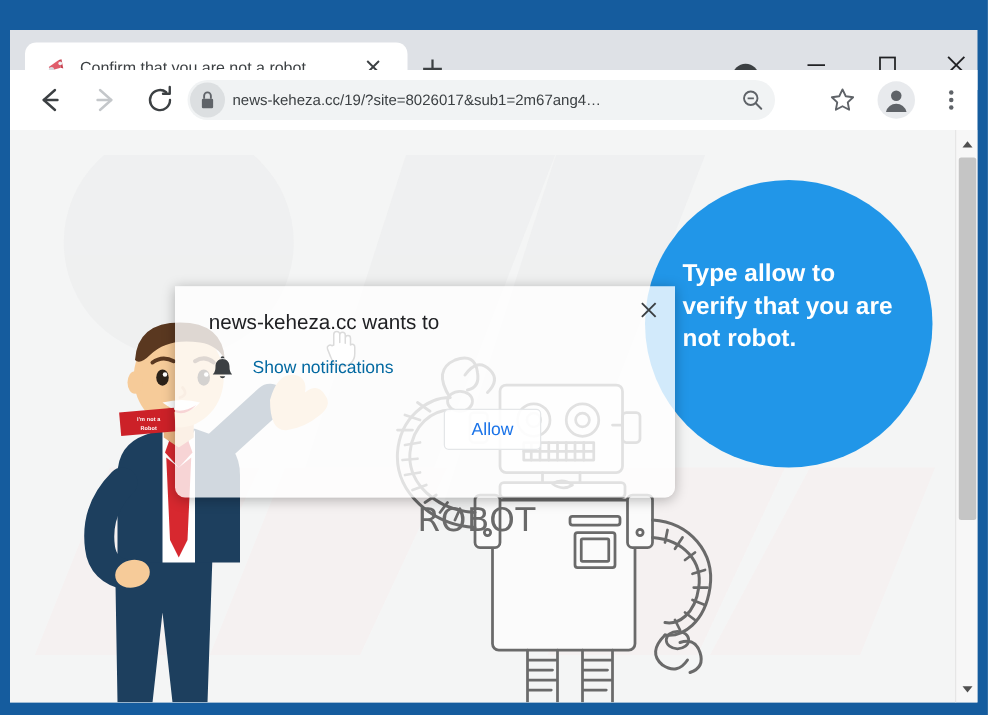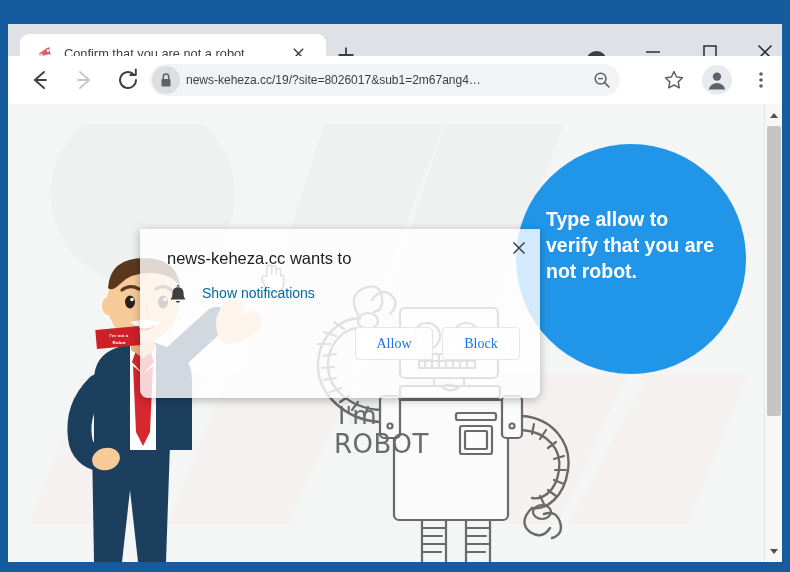--- a/index.html
+++ b/index.html
@@ -312,21 +312,21 @@
 
   .perm-btn {
     position: absolute;
     top: 98px;
     height: 33px;
     background: rgba(255,255,255,0.9);
     border: 1px solid #e4e6e8;
     border-radius: 4px;
     color: #1a73e8;
     font-size: 14px;
-    font-family: Liberation Serif, serif;
+    font-family: Liberation Sans, sans-serif;
     cursor: pointer;
     line-height: 31px;
     text-align: center;
   }
   #perm-allow { left: 215px; width: 78px; }
   #perm-block { left: 302px; width: 78px; }
 
   
   #vscroll {
     position: absolute;
@@ -559,21 +559,20 @@
                      M272 196 L261 196 M270 210 L260 206 M262 222 L254 216 M250 230 L246 222"></path>
 
             <path d="M238 234 q-14 14 -2 24 q12 8 20 -4" stroke-width="2.4"></path>
             <path d="M250 240 q12 -4 16 8 q4 12 -8 16" stroke-width="2.4"></path>
             <ellipse cx="248" cy="238" rx="9" ry="7"></ellipse>
           </g>
         </svg>
       </div>
 
       <div id="robot-body-text">
-        <span id="robot-im">I'm</span>
         <span id="robot-word">ROBOT</span>
       </div>
 
       <div id="cartoon-man">
         <svg width="250" height="308" viewBox="0 0 250 308">
 
           <path d="M118 128 L186 66" stroke="#1d3f5e" stroke-width="26" stroke-linecap="round" fill="none"></path>
 
           <path d="M186 66 q6 -22 20 -20 q10 2 8 14 q10 -8 16 2 q6 8 -4 16 q-12 10 -26 12 q-14 2 -14 -24Z" fill="#f6cb99"></path>
 
@@ -635,21 +634,20 @@
         <div id="perm-title">news-keheza.cc wants to</div>
         <div id="perm-bell">
           <svg width="20" height="22" viewBox="0 0 20 22">
             <path d="M10 3.2 c-3.6 0 -5.6 2.6 -5.6 6 c0 4 -1.2 5.2 -2.2 6.4 h15.6 c-1 -1.2 -2.2 -2.4 -2.2 -6.4 c0 -3.4 -2 -6 -5.6 -6Z" fill="#3c4043"></path>
             <path d="M10 1 a1.5 1.5 0 0 1 1.5 1.5 h-3 A1.5 1.5 0 0 1 10 1Z" fill="#3c4043"></path>
             <path d="M7.8 17 a2.3 2.3 0 0 0 4.4 0Z" fill="#3c4043"></path>
           </svg>
         </div>
         <div id="perm-option">Show notifications</div>
         <button class="perm-btn" id="perm-allow">Allow</button>
-        <button class="perm-btn" id="perm-block">Block</button>
       </div>
 
     </div>
 
     <div id="vscroll">
       <div class="scroll-arrow" id="vscroll-up">
         <span class="tri tri-up"></span>
       </div>
       <div id="vscroll-thumb"></div>
       <div class="scroll-arrow" id="vscroll-down">

